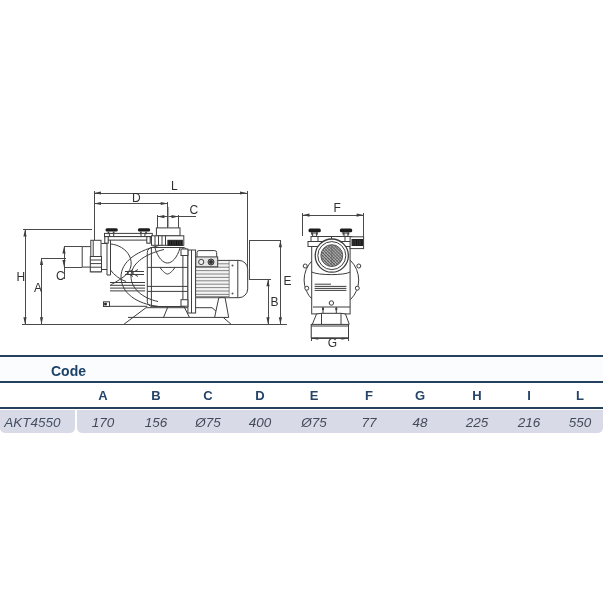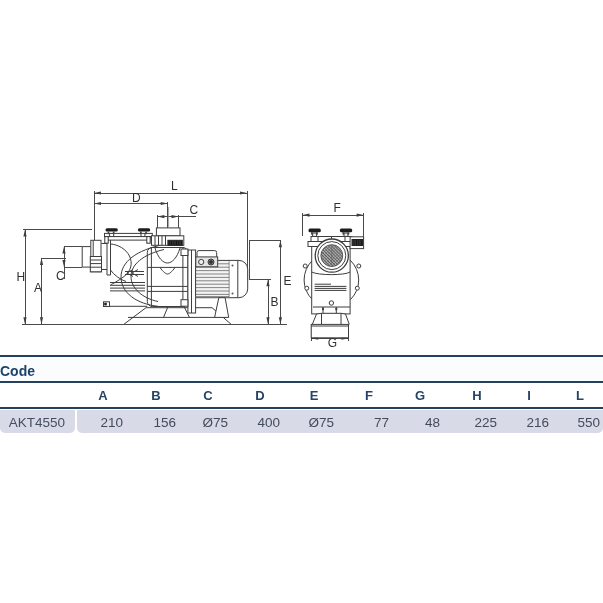--- a/index.html
+++ b/index.html
@@ -1,20 +1,20 @@
 <!DOCTYPE html>
 <html><head>
 <meta charset="utf-8">
 <style>
 html,body{margin:0;padding:0;background:#ffffff;}
 #page{position:relative;width:603px;height:603px;background:#fff;font-family:"Liberation Sans",sans-serif;overflow:hidden;}
 .line{position:absolute;left:0;width:603px;background:#24415f;}
 .hdr{position:absolute;font-weight:bold;font-size:14px;color:#1d4269;}
 .col{position:absolute;font-size:13px;font-weight:bold;color:#254468;width:40px;text-align:center;}
-.val{position:absolute;font-size:13.5px;color:#434b59;width:40px;text-align:right;}
+.val{position:absolute;font-size:13.5px;color:#434b59;width:40px;text-align:center;font-style:italic;}
 .cellbg{position:absolute;background:#d9dae7;border-radius:0 0 5px 5px;}
 </style>
 </head>
 <body>
 <div id="page">
 <svg width="603" height="356" viewBox="0 0 603 356" style="position:absolute;top:0;left:0" fill="none" stroke-linecap="butt">
 <defs>
 <pattern id="hatch" width="2.2" height="2.2" patternUnits="userSpaceOnUse" patternTransform="rotate(45)">
 <rect width="2.2" height="2.2" fill="#b2b2b2"></rect>
 <line x1="0" y1="0" x2="0" y2="2.2" stroke="#595959" stroke-width="0.8"></line>
@@ -281,37 +281,37 @@
 <rect x="342.4" y="232.2" width="1.7" height="2.4" fill="#444"></rect>
 <rect x="347.6" y="232.2" width="1.7" height="2.4" fill="#444"></rect>
 </g>
 <g stroke="#4a4a4a" stroke-width="1" shape-rendering="crispEdges">
         <line x1="22" y1="324.2" x2="287" y2="324.2"></line>
       </g>
 </svg>
 
 <div style="position:absolute;left:0;top:357px;width:603px;height:24px;background:#fafcfe"></div>
 <div class="line" style="top:355px;height:2.2px"></div>
-<div class="hdr" style="left:0;top:363px;width:76px;text-align:left">Code</div>
+<div class="hdr" style="left:10px;top:363px;width:76px;text-align:right">Code</div>
 <div class="line" style="top:380.8px;height:2.2px"></div>
 <div class="col" style="left:83px;top:388px">A</div>
 <div class="col" style="left:136px;top:388px">B</div>
 <div class="col" style="left:188px;top:388px">C</div>
 <div class="col" style="left:240px;top:388px">D</div>
 <div class="col" style="left:294px;top:388px">E</div>
 <div class="col" style="left:349px;top:388px">F</div>
 <div class="col" style="left:400px;top:388px">G</div>
 <div class="col" style="left:457px;top:388px">H</div>
 <div class="col" style="left:509px;top:388px">I</div>
 <div class="col" style="left:560px;top:388px">L</div>
 <div class="line" style="top:406.8px;height:2.2px"></div>
 <div class="cellbg" style="left:0;top:410.3px;width:74.6px;height:23.2px"></div>
 <div class="cellbg" style="left:77.2px;top:410.3px;width:525.8px;height:23.2px"></div>
 <div class="val" style="left:0;top:415px;width:65px;color:#454f63">AKT4550</div>
-<div class="val" style="left:83px;top:415px">210</div>
+<div class="val" style="left:83px;top:415px">170</div>
 <div class="val" style="left:136px;top:415px">156</div>
 <div class="val" style="left:188px;top:415px">Ø75</div>
 <div class="val" style="left:240px;top:415px">400</div>
 <div class="val" style="left:294px;top:415px">Ø75</div>
 <div class="val" style="left:349px;top:415px">77</div>
 <div class="val" style="left:400px;top:415px">48</div>
 <div class="val" style="left:457px;top:415px">225</div>
 <div class="val" style="left:509px;top:415px">216</div>
 <div class="val" style="left:560px;top:415px">550</div>
 </div>

